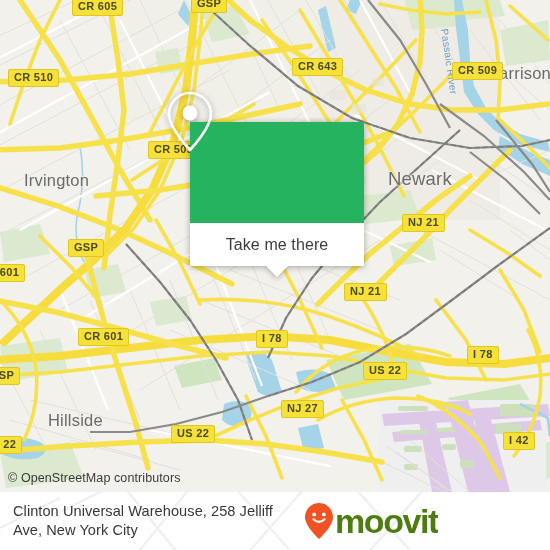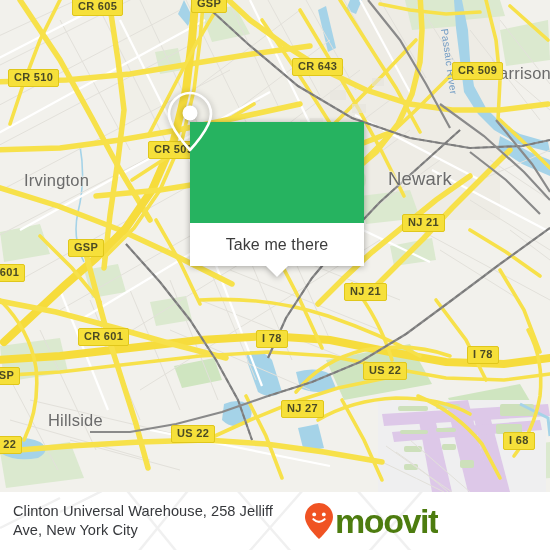--- a/index.html
+++ b/index.html
@@ -428,24 +428,25 @@
     <div class="shield" style="left:402px; top:214px;">NJ 21</div>
     <div class="shield" style="left:68px; top:239px;">GSP</div>
     <div class="shield" style="left:-26px; top:264px;">CR 601</div>
     <div class="shield" style="left:344px; top:283px;">NJ 21</div>
     <div class="shield" style="left:78px; top:328px;">CR 601</div>
     <div class="shield" style="left:256px; top:330px;">I 78</div>
     <div class="shield" style="left:467px; top:346px;">I 78</div>
     <div class="shield" style="left:363px; top:362px;">US 22</div>
     <div class="shield" style="left:-16px; top:367px;">GSP</div>
     <div class="shield" style="left:268px; top:400px;margin-left:13px;">NJ 27</div>
-    <div class="shield" style="left:503px; top:432px;">I 68</div>
+    <div class="shield" style="left:503px; top:432px;">I 42</div>
     <div class="shield" style="left:171px; top:425px;">US 22</div>
     <div class="shield" style="left:-22px; top:436px;">US 22</div>
 
+    <div id="attribution">© OpenStreetMap contributors</div>
 
     <div id="popup">
       <div id="popup-top">
         <svg id="popup-pin" width="56" height="66" viewBox="0 0 56 66">
           <path d="M28 4 C16.4 4 7 13.4 7 25 C7 39 28 61 28 61 C28 61 49 39 49 25 C49 13.4 39.6 4 28 4 Z" fill="none" stroke="#ffffff" stroke-width="2.6" stroke-linejoin="round"></path>
           <circle cx="28" cy="24" r="7.5" fill="#ffffff"></circle>
         </svg>
       </div>
       <div id="popup-bottom">
         <span id="popup-label">Take me there</span>

